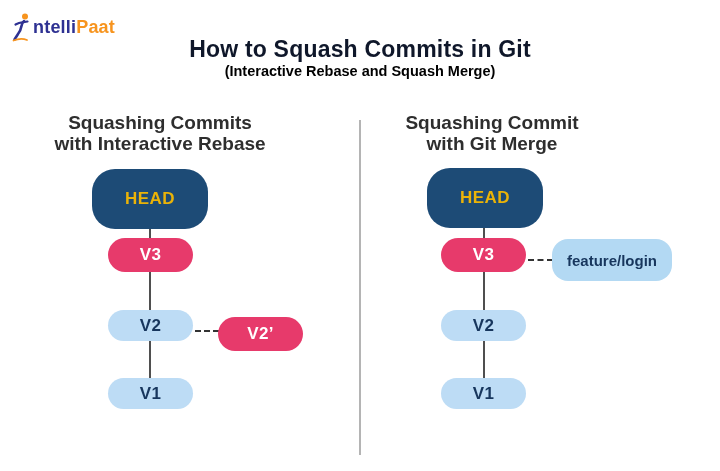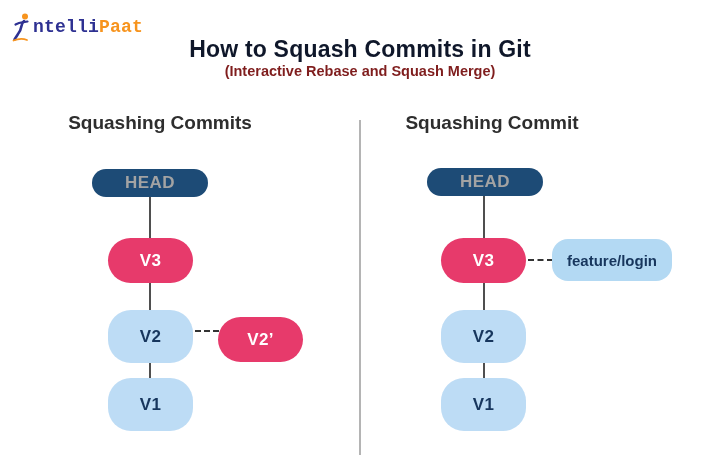--- a/index.html
+++ b/index.html
@@ -19,21 +19,20 @@
     left: 10px; top: 12px;
     display: flex;
     align-items: center;
     gap: 1px;
   }
   .logo svg { display: block; }
   .logo .brand {
     font-size: 18px;
     font-weight: 700;
     letter-spacing: 0.2px;
-    font-family: Liberation Mono, monospace;
   }
   .logo .brand-prefix { color: #2e3192; margin-left: -4px; }
   .logo .brand-suffix { color: #f7941e; }
 
   
   .title {
     position: absolute;
     top: 36px; left: 0;
     width: 720px;
     text-align: center;
@@ -42,21 +41,21 @@
     color: #0f172a;
     letter-spacing: 0.2px;
   }
   .subtitle {
     position: absolute;
     top: 63px; left: 0;
     width: 720px;
     text-align: center;
     font-size: 14.5px;
     font-weight: 600;
-    color: #7f1d1d;
+    color: #000000;
   }
 
   
   .panel-heading {
     position: absolute;
     top: 112px;
     width: 280px;
     text-align: center;
     font-size: 19px;
     font-weight: 700;
@@ -98,33 +97,33 @@
     position: absolute;
     display: flex;
     align-items: center;
     justify-content: center;
     border-radius: 23px;
     font-weight: 700;
     z-index: 1;
     letter-spacing: 0.4px;
   }
   .node.head {
-    width: 116px; height: 28px;
+    width: 116px; height: 60px;
     background: #1d4b76;
-    color: #a3a3a3;
+    color: #eab308;
     font-size: 17px;
   }
   .node.pink {
-    width: 85px; height: 45px;
+    width: 85px; height: 34px;
     background: #e73a6b;
     color: #ffffff;
     font-size: 17px;
   }
   .node.blue {
-    width: 85px; height: 53px;
+    width: 85px; height: 31px;
     background: #bddcf5;
     color: #17365d;
     font-size: 17px;
   }
 
   
   .l-head { left: 92px;  top: 169px; }
   .l-v3   { left: 108px; top: 238px; }
   .l-v2   { left: 108px; top: 310px; }
   .l-v2p  { left: 218px; top: 309px; margin-top: 8px; }
@@ -166,23 +165,25 @@
       </svg>
     </span>
     <span class="brand"><span class="brand-prefix">ntelli</span><span class="brand-suffix">Paat</span></span>
   </div>
 
   <div class="title">How to Squash Commits in Git</div>
   <div class="subtitle">(Interactive Rebase and Squash Merge)</div>
 
   <div class="panel-heading left">
     <div>Squashing Commits</div>
+    <div>with Interactive Rebase</div>
   </div>
   <div class="panel-heading right">
     <div>Squashing Commit</div>
+    <div>with Git Merge</div>
   </div>
 
   <div class="divider"></div>
 
   <div class="trunk left"></div>
   <div class="dotted-link left"></div>
 
   <div class="node head l-head">HEAD</div>
   <div class="node pink l-v3">V3</div>
   <div class="node blue l-v2">V2</div>

